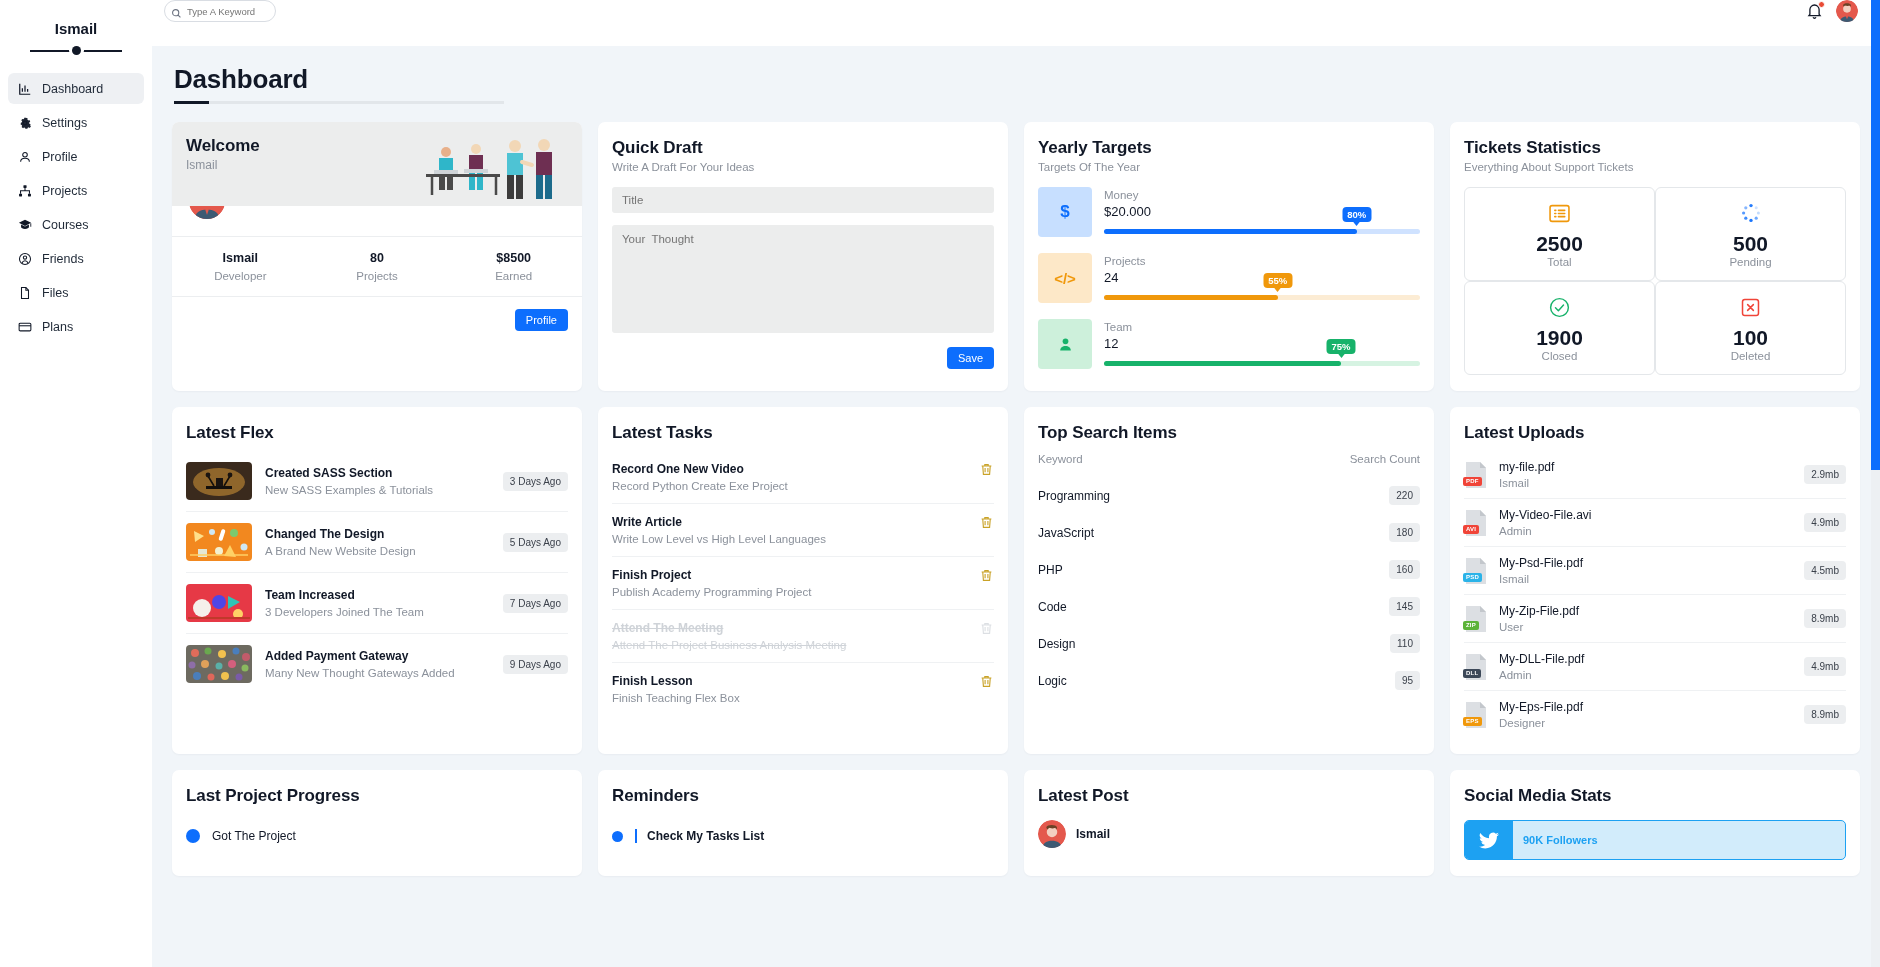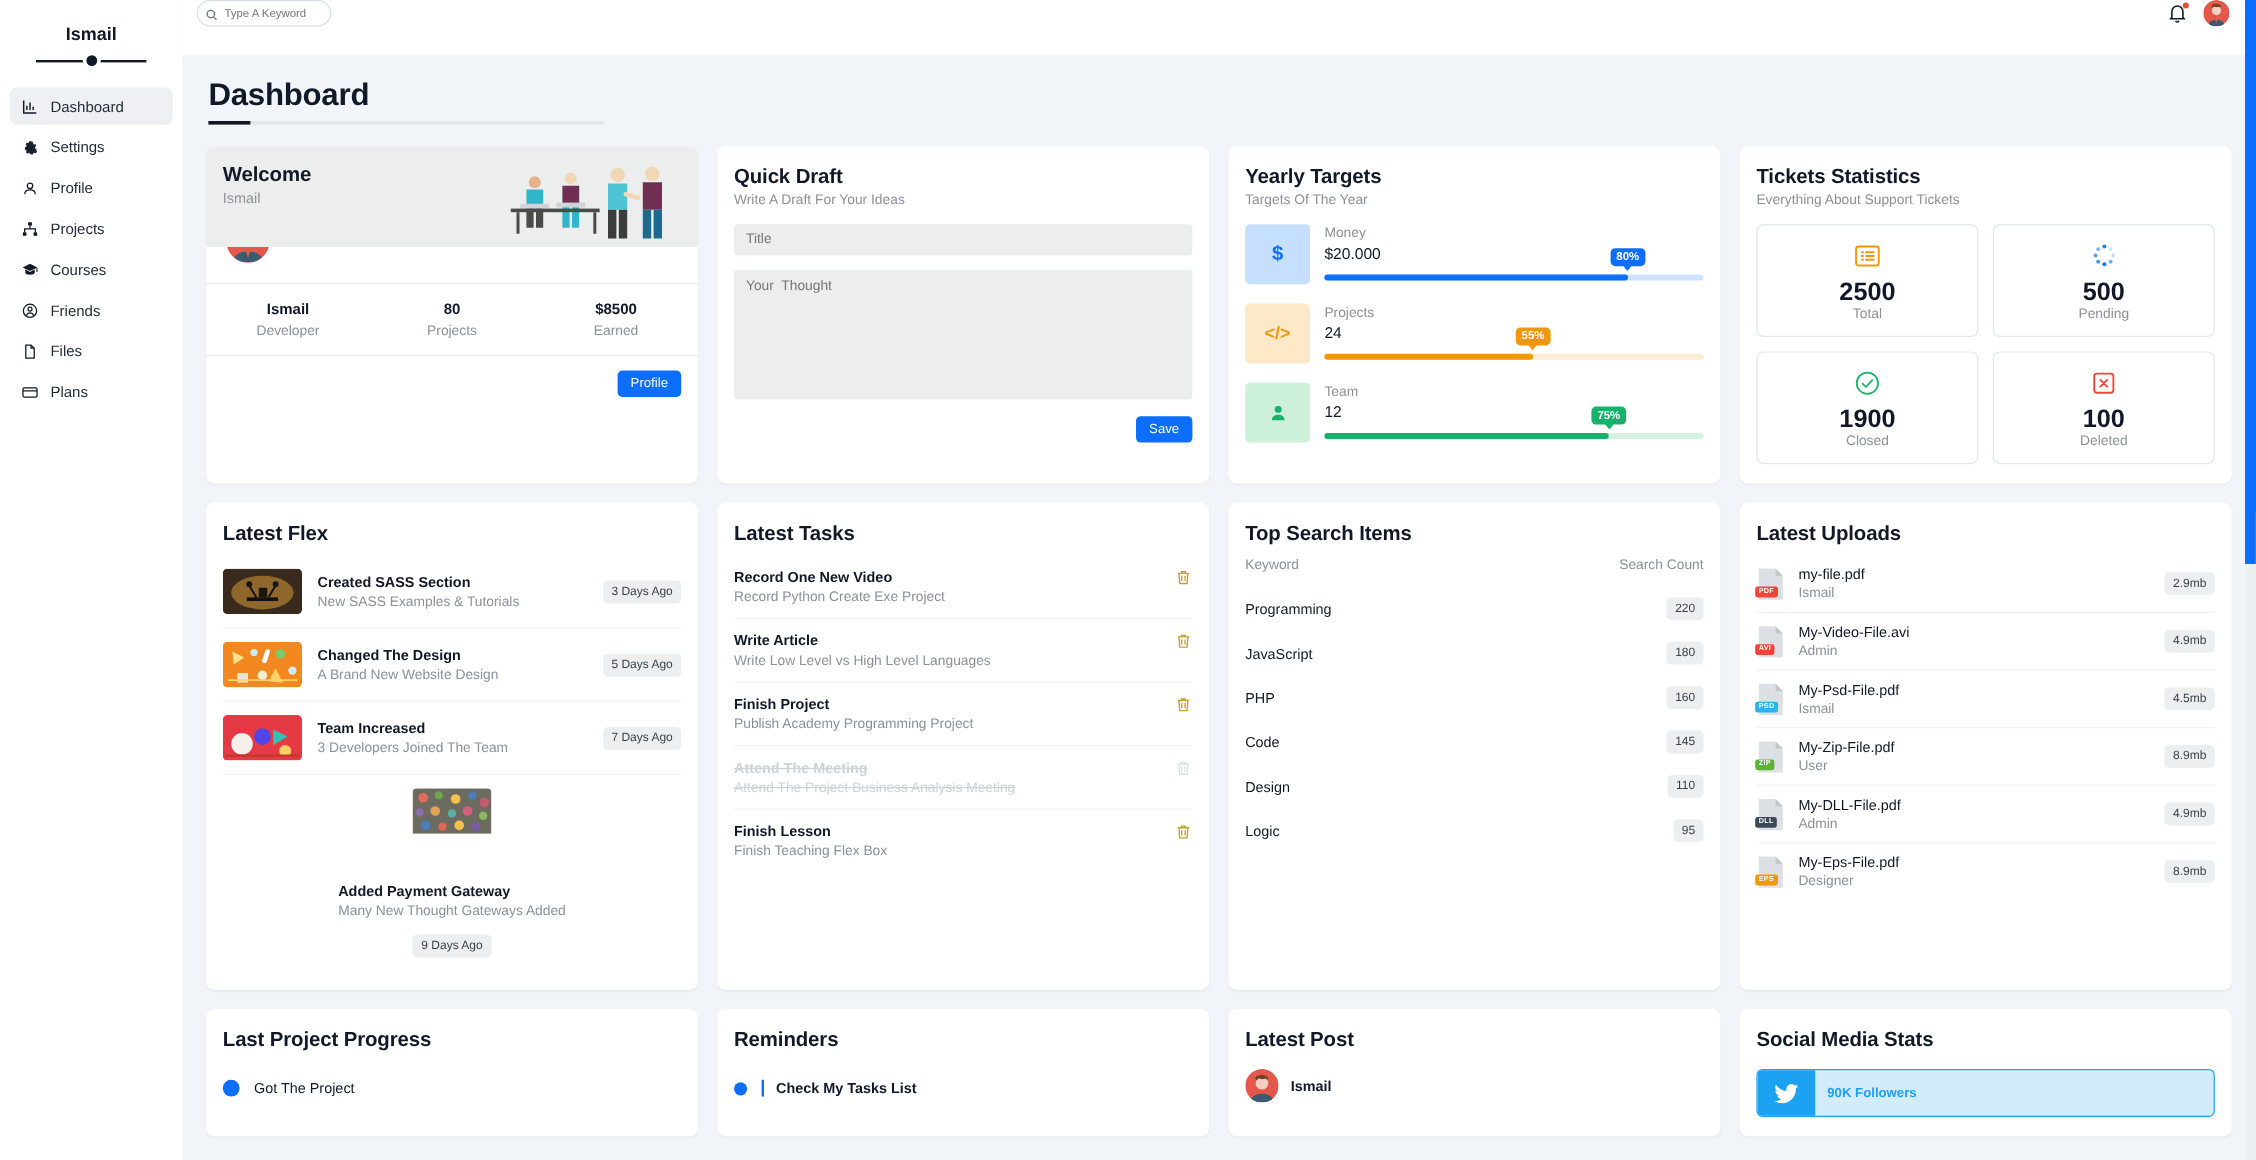--- a/index.html
+++ b/index.html
@@ -173,35 +173,35 @@
     color: #fff; font-size: 9.5px; font-weight: bold;
     padding: 2px 5px; border-radius: 4px; white-space: nowrap;
   }
   .badge-pct::after {
     content: ""; position: absolute; left: 50%; bottom: -4px;
     margin-left: -4px; border-left: 4px solid transparent;
     border-right: 4px solid transparent; border-top: 5px solid currentColor;
   }
 
   
-  .tix-grid { display: grid; grid-template-columns: 1fr 1fr; gap: 12px; }
+  .tix-grid { display: grid; grid-template-columns: 1fr 1fr; gap: 0; }
   .tix-box {
     border: 1px solid #e4e7ea; border-radius: 6px; padding: 13px 6px 12px;
     text-align: center;
   }
   .tix-box .ti { height: 24px; display: flex; align-items: center; justify-content: center; margin-bottom: 7px; }
   .tix-box .tn { font-size: 21px; font-weight: bold; color: #111827; }
   .tix-box .tt { font-size: 11.5px; color: #8b919b; margin-top: 0; }
 
   
   .news-row {
     display: flex; align-items: center; gap: 13px;
     padding: 11px 0; border-bottom: 1px solid #eff1f3;
   }
-  .news-row:last-child { border-bottom: none; flex-direction: column; }
+  .news-row:last-child { border-bottom: none; }
   .news-thumb { width: 66px; height: 38px; border-radius: 4px; flex: 0 0 66px; overflow: hidden; }
   .news-txt { flex: 1; min-width: 0; }
   .news-txt .nt { font-size: 12px; font-weight: bold; color: #111827; }
   .news-txt .nd { font-size: 11.5px; color: #8b919b; margin-top: 4px; }
   .pill {
     background: #eceef0; color: #3b414b; font-size: 10px;
     padding: 4px 7px; border-radius: 4px; white-space: nowrap;
   }
 
   

